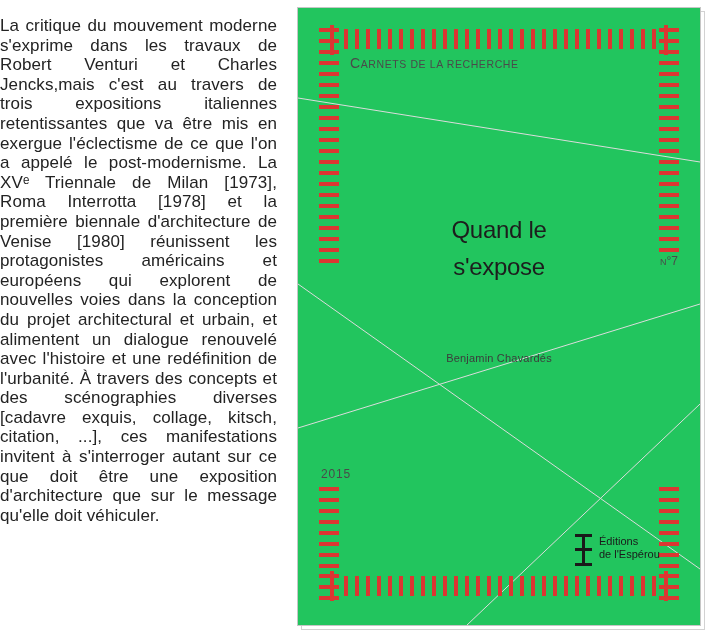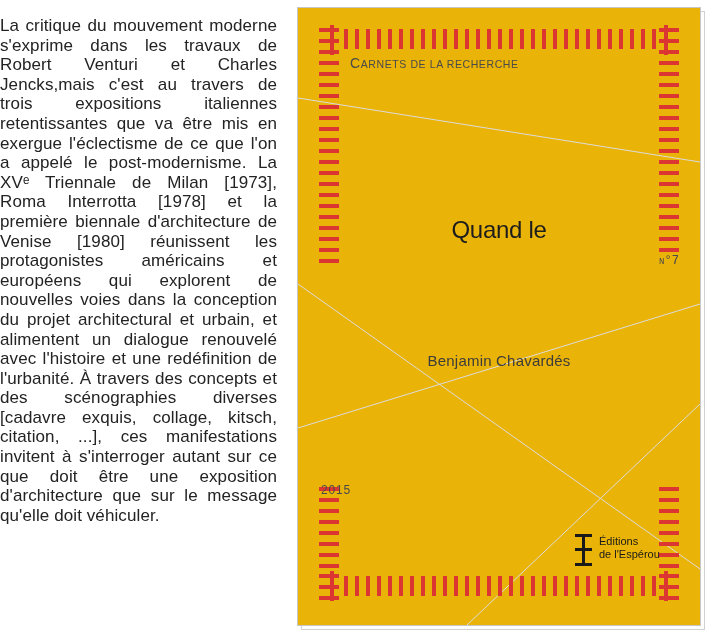--- a/index.html
+++ b/index.html
@@ -14,21 +14,21 @@
     font-size:17px;line-height:19.6px;text-align:justify;
     color:var(--body-text,#232323);letter-spacing:0.1px;
   }
   
   .cover-shadow{
     position:absolute;left:301px;top:11px;width:402px;height:617px;
     border:1px solid #d2d2d2;background:transparent;
   }
   .cover{
     position:absolute;left:297px;top:7px;width:402px;height:617px;
-    border:1px solid var(--border-gray,#c6c6c6);background:#eab308;
+    border:1px solid var(--border-gray,#c6c6c6);background:#22c55e;
   }
   .fold-lines{position:absolute;left:0;top:0;width:402px;height:617px;}
   
   .dash-row{
     position:absolute;height:20px;
     background:repeating-linear-gradient(90deg,var(--accent,#dc3632) 0 4px,transparent 4px 11px);
   }
   .dash-col{
     position:absolute;width:20px;
     background:repeating-linear-gradient(180deg,var(--accent,#dc3632) 0 4px,transparent 4px 11px);
@@ -46,35 +46,35 @@
   .c-bl{left:21px;top:563px;}
   .c-br{left:357px;top:563px;}
   
   .collection{
     position:absolute;left:52px;top:47px;color:var(--text-gray,#484848);
     font-size:10.5px;letter-spacing:0.6px;white-space:nowrap;
   }
   .collection .initial{font-size:14px;letter-spacing:0.6px;}
   .issue{
     position:absolute;left:359px;top:246px;width:24px;text-align:center;
-    color:var(--text-gray,#484848);font-size:12px;white-space:nowrap;font-family:Liberation Mono, monospace;
+    color:var(--text-gray,#484848);font-size:12px;white-space:nowrap;
   }
   .issue .small{font-size:9px;}
   .title{
     position:absolute;left:0;right:0;top:203px;text-align:center;
     font-size:24px;line-height:37px;font-weight:500;
     color:var(--title-text,#1d1d1d);letter-spacing:-0.3px;
   }
   .author{
     position:absolute;left:0;right:0;top:344px;text-align:center;
-    font-size:15px;color:#3c3c3c;letter-spacing:0.2px;
+    font-size:11px;color:#3c3c3c;letter-spacing:0.2px;
   }
   .year{
     position:absolute;left:23px;top:459px;font-size:12px;
-    color:var(--text-gray,#565656);letter-spacing:0.8px;margin-top:16px;
+    color:var(--text-gray,#565656);letter-spacing:0.8px;
   }
   .publisher{
     position:absolute;left:277px;top:524px;display:flex;align-items:flex-start;
   }
   .pub-logo{width:17px;height:34px;margin-right:7px;margin-top:2px;}
   .pub-logo rect{fill:#1a1a1a;}
   .pub-name{
     font-size:11px;line-height:12.5px;color:#1a1a1a;padding-top:3px;
     white-space:nowrap;
   }
@@ -130,20 +130,21 @@
   <div class="collection">
     <span class="initial">C</span><span>ARNETS DE LA RECHERCHE</span>
   </div>
 
   <div class="issue">
     <span class="small">N</span><span>°7</span>
   </div>
 
   <div class="title">
     <div>Quand le</div>
+    <div>s'expose</div>
   </div>
 
   <div class="author">Benjamin Chavardés</div>
 
   <div class="year">2015</div>
 
   <div class="publisher">
     <svg class="pub-logo" viewBox="0 0 17 34">
       <rect x="0" y="0" width="17" height="3"></rect>
       <rect x="0" y="14" width="17" height="3"></rect>

